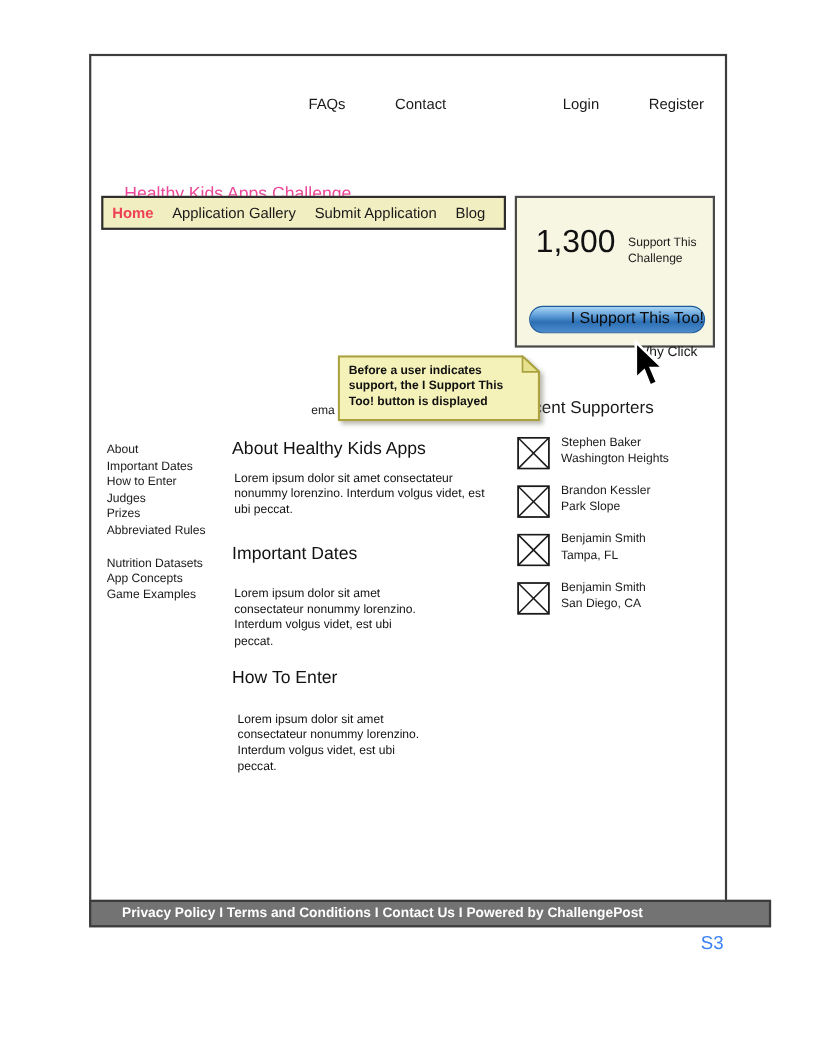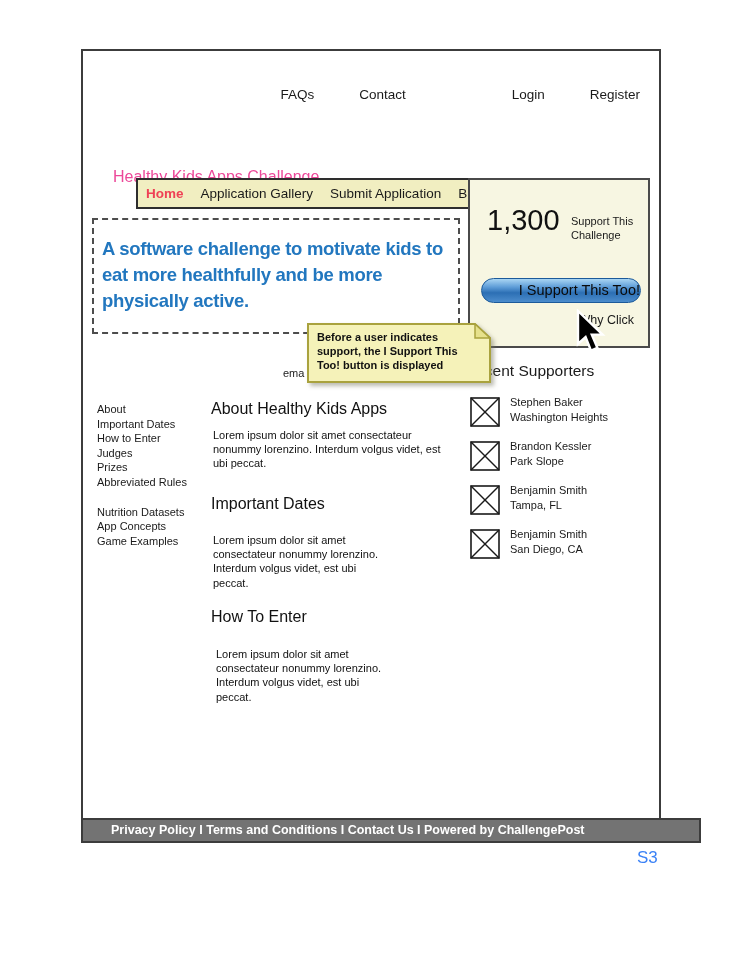--- a/index.html
+++ b/index.html
@@ -7,28 +7,28 @@
   #stage { position:relative; width:742px; height:961px; overflow:hidden; }
 
   .page { position:absolute; left:81px; top:49px; width:580px; height:792px; border:2px solid #3c3c3c; background:#ffffff; }
 
   .top-links { position:absolute; top:36px; right:19px; font-size:13.5px; display:flex; gap:9px; align-items:center; }
   .top-links .spacer { width:16px; }
   .top-links span { cursor:pointer;margin-left:36px; }
 
   .site-title { position:absolute; left:30px; top:70px; font-size:16px; color:#ec4899;margin-top:47px; }
 
-  .navbar { position:absolute; left:9px; top:127px; width:368px; height:31px; background:#f1eec1; border:2px solid #2e2e2e; display:flex; align-items:center; gap:17px; padding-left:8px; font-size:13.5px;margin-left:44px; }
+  .navbar { position:absolute; left:9px; top:127px; width:368px; height:31px; background:#f1eec1; border:2px solid #2e2e2e; display:flex; align-items:center; gap:17px; padding-left:8px; font-size:13.5px; }
   .navbar .nav-item { white-space:nowrap; cursor:pointer; }
   .navbar .nav-item.active { color:#ef4155; font-weight:bold; }
 
   .hero { position:absolute; left:9px; top:167px; width:368px; height:116px; border:2px dashed #4d4d4d; }
   .hero-text { position:absolute; left:8px; top:16px; width:352px; font-size:18.5px; font-weight:bold; color:#2277bf; line-height:26px; letter-spacing:-0.3px; }
 
-  .support-box { position:absolute; left:385px; top:127px; width:182px; height:170px; background:#f7f6e2; border:2px solid #4a4a4a; }
+  .support-box { position:absolute; left:385px; top:127px; width:182px; height:138px; background:#f7f6e2; border:2px solid #4a4a4a; }
   .support-count { position:absolute; left:17px; top:24px; font-size:29px; color:#111; }
   .support-count-label { position:absolute; left:101px; top:34px; font-size:11px; line-height:14px; width:70px; }
   .support-btn { position:absolute; left:11px; top:98px; width:160px; height:25px; border-radius:13px; border:1px solid #1c5a9a;
       background:linear-gradient(to bottom,#a9d5f3 0%,#5e9dd8 35%,#2c6fb4 60%,#4c8ccc 100%);
       font-size:14.5px; color:#0a0a0a; text-align:right; line-height:23px; cursor:pointer; font-family:"Liberation Sans", sans-serif; }
   .why-click { position:absolute; right:14px; top:133px; font-size:12.5px; cursor:pointer; }
 
   .cursor-icon { position:absolute; left:492px; top:258px; width:32px; height:46px; z-index:30; }
 
   .note { position:absolute; left:224px; top:272px; width:184px; height:76px; z-index:20; filter:drop-shadow(3px 3px 2px rgba(120,120,100,0.5)); }
@@ -71,23 +71,20 @@
 
     <div class="site-title" data-name="page-title">Healthy Kids Apps Challenge</div>
 
     <div class="navbar" data-name="main-nav">
       <span class="nav-item active" data-name="nav-item-home">Home</span>
       <span class="nav-item" data-name="nav-item-application-gallery">Application Gallery</span>
       <span class="nav-item" data-name="nav-item-submit-application">Submit Application</span>
       <span class="nav-item" data-name="nav-item-blog">Blog</span>
     </div>
 
-    <div class="hero" data-name="hero-region">
-      <div class="hero-text" data-name="hero-tagline">A software challenge to motivate kids to eat more healthfully and be more physically active.</div>
-    </div>
 
     <div class="support-box" data-name="support-panel">
       <div class="support-count" data-name="support-count">1,300</div>
       <div class="support-count-label" data-name="support-count-label">Support This Challenge</div>
       <button class="support-btn" data-name="support-button">I Support This Too!</button>
       <div class="why-click" data-name="why-click-link">Why Click</div>
     </div>
 
     <div class="promote-frag" data-name="promote-email-link-fragment">ema</div>
 

